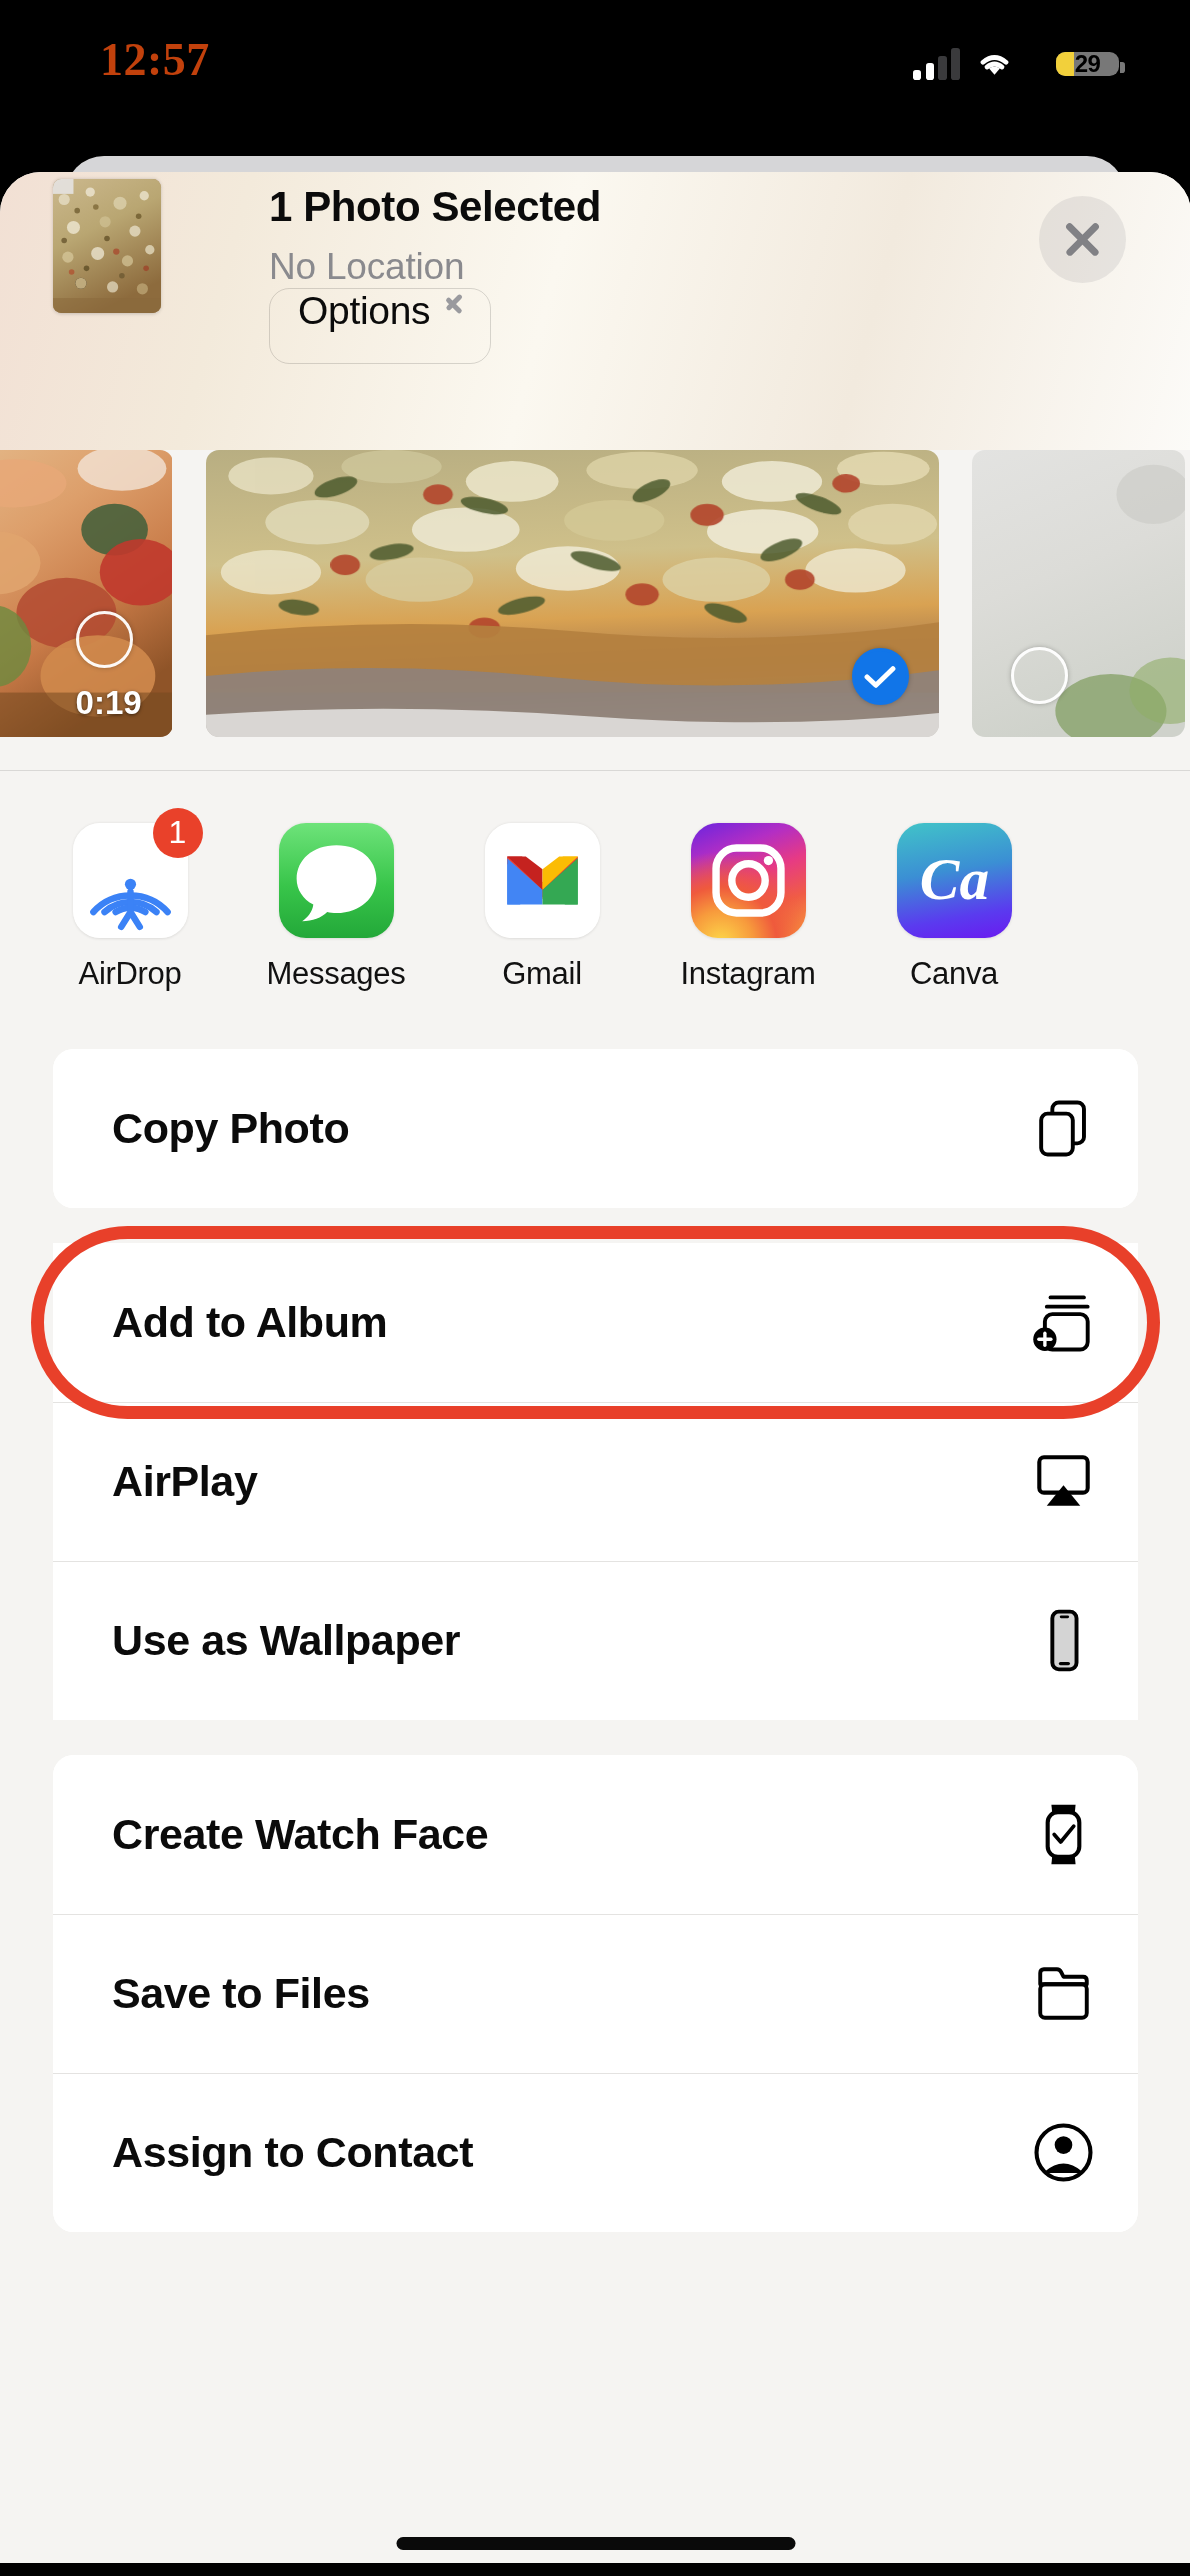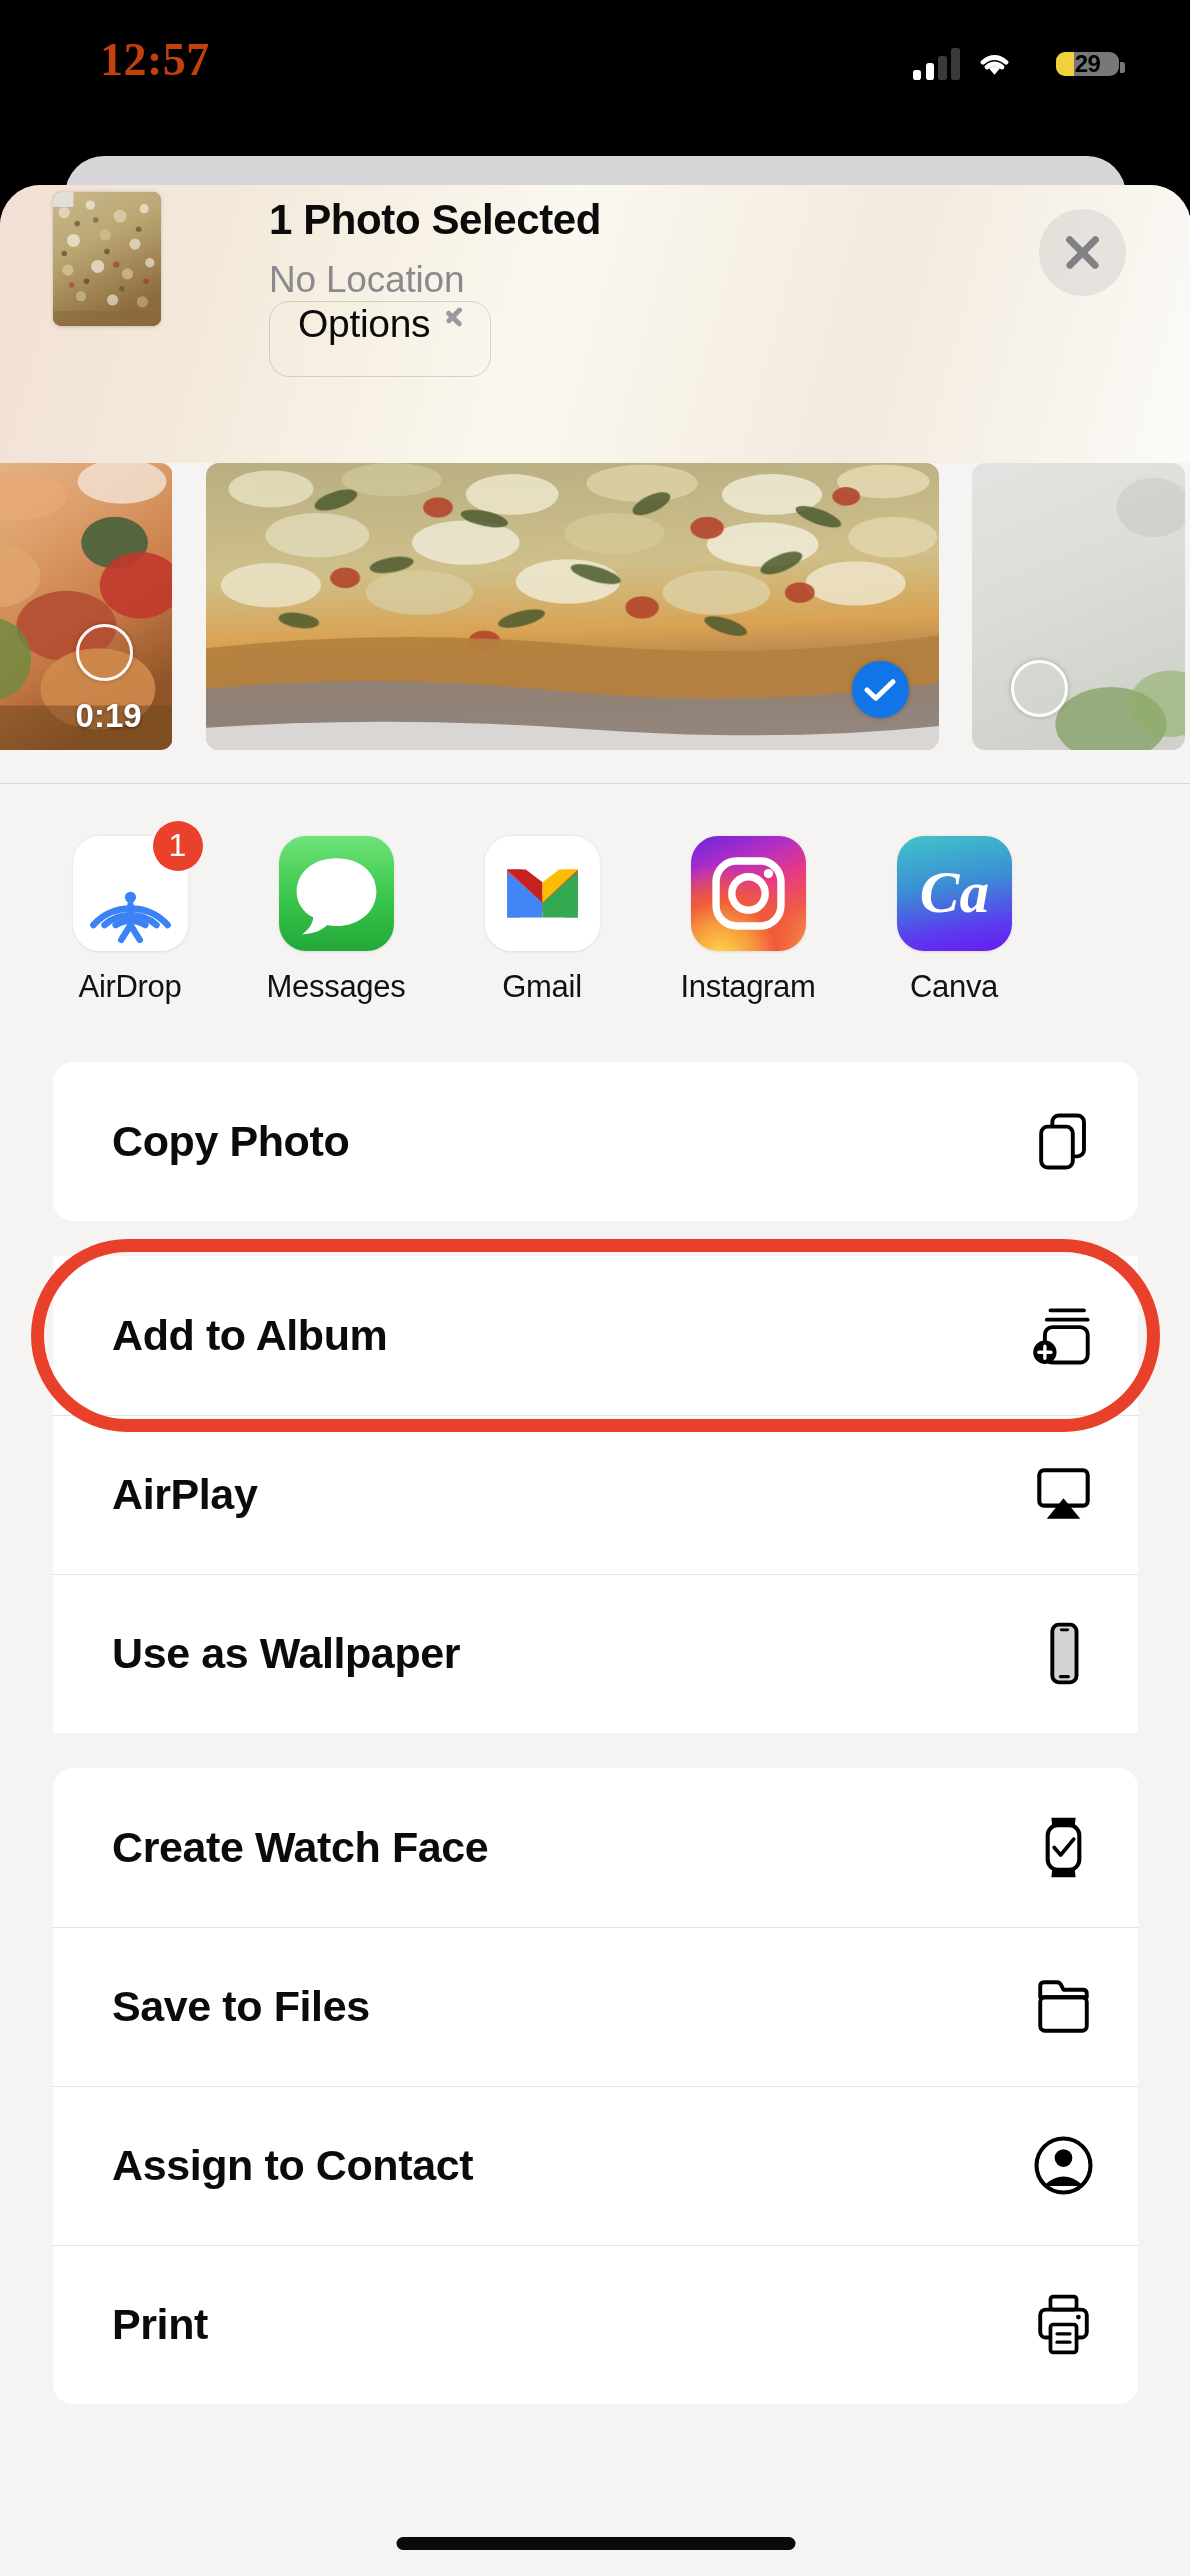--- a/index.html
+++ b/index.html
@@ -47,21 +47,21 @@
     position:absolute; right:-5.6px; top:10.2px; width:4.6px; height:11px;
     background:#787878; border-radius:0 2.8px 2.8px 0;
   }
 
   
   .ghost-card{
     position:absolute; left:65px; top:156px; width:1061px; height:65px;
     background:#d6d6d8; border-radius:39px 39px 0 0; z-index:5;
   }
   .sheet{
-    position:absolute; left:0; top:185px; width:1191px; height:2391px;
+    position:absolute; left:0; top:172px; width:1191px; height:2391px;
     background:#F5F4F2; border-radius:41px 41px 0 0; overflow:hidden; z-index:10;
   }
 
   
   .sheet-header{
     position:relative; height:278px; width:100%;
     background:linear-gradient(105deg,#F2E0D4 0%,#F3EADB 20%,#FBF8F0 46%,#F2EADE 72%,#FCFBF8 100%);
   }
   .thumb{
     position:absolute; left:53px; top:6.5px; width:108px; height:134px;
@@ -537,31 +537,18 @@
         <div class="label">Assign to Contact</div>
         <div class="ricon">
           <svg width="67" height="67" viewBox="0 0 72 72">
             <circle cx="36" cy="36" r="29" fill="none" stroke="#000" stroke-width="4.4"></circle>
             <circle cx="36" cy="28" r="9.5" fill="#000"></circle>
             <path d="M17.5 58 Q36 42 54.5 58" stroke="#000" stroke-width="4.4" fill="#000" stroke-linecap="round"></path>
           </svg>
         </div>
       </div>
 
-      <div class="row">
-        <div class="label">Print</div>
-        <div class="ricon">
-          <svg width="67" height="67" viewBox="0 0 72 72">
-            <rect x="22" y="6" width="28" height="14" rx="3" fill="none" stroke="#000" stroke-width="4"></rect>
-            <rect x="11" y="20" width="50" height="30" rx="6" fill="none" stroke="#000" stroke-width="4.2"></rect>
-            <circle cx="52" cy="28" r="2.6" fill="#000"></circle>
-            <rect x="22" y="36" width="28" height="30" rx="3" fill="#fff" stroke="#000" stroke-width="4"></rect>
-            <line x1="29" y1="46" x2="43" y2="46" stroke="#000" stroke-width="3.4" stroke-linecap="round"></line>
-            <line x1="29" y1="55" x2="43" y2="55" stroke="#000" stroke-width="3.4" stroke-linecap="round"></line>
-          </svg>
-        </div>
-      </div>
     </div>
   </div>
 </div>
 
 <div class="home-indicator"></div>
 
 
 </body></html>

